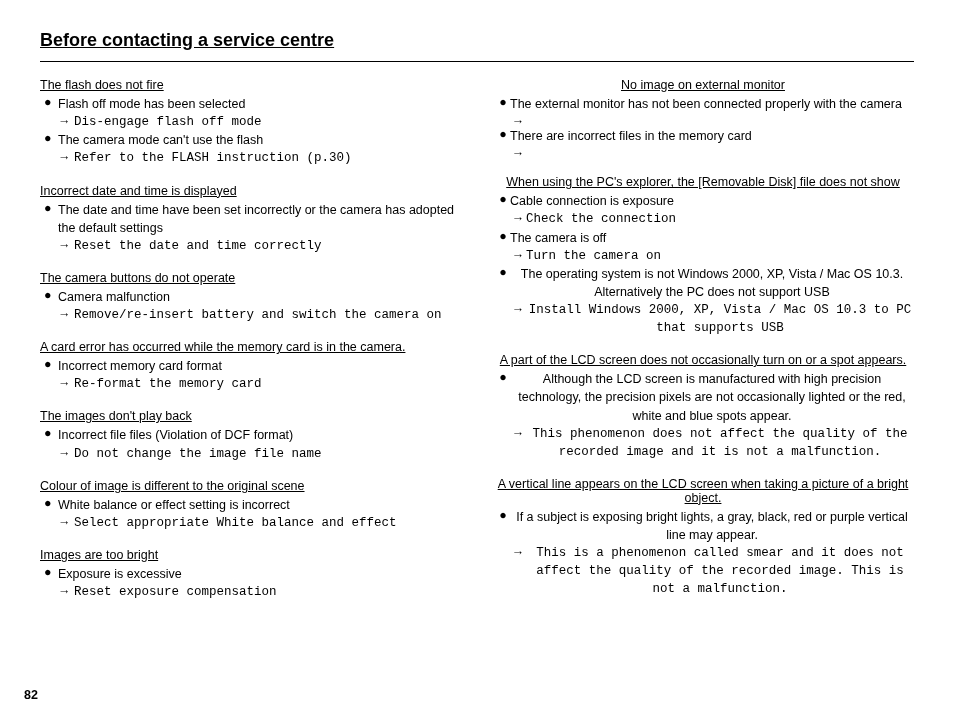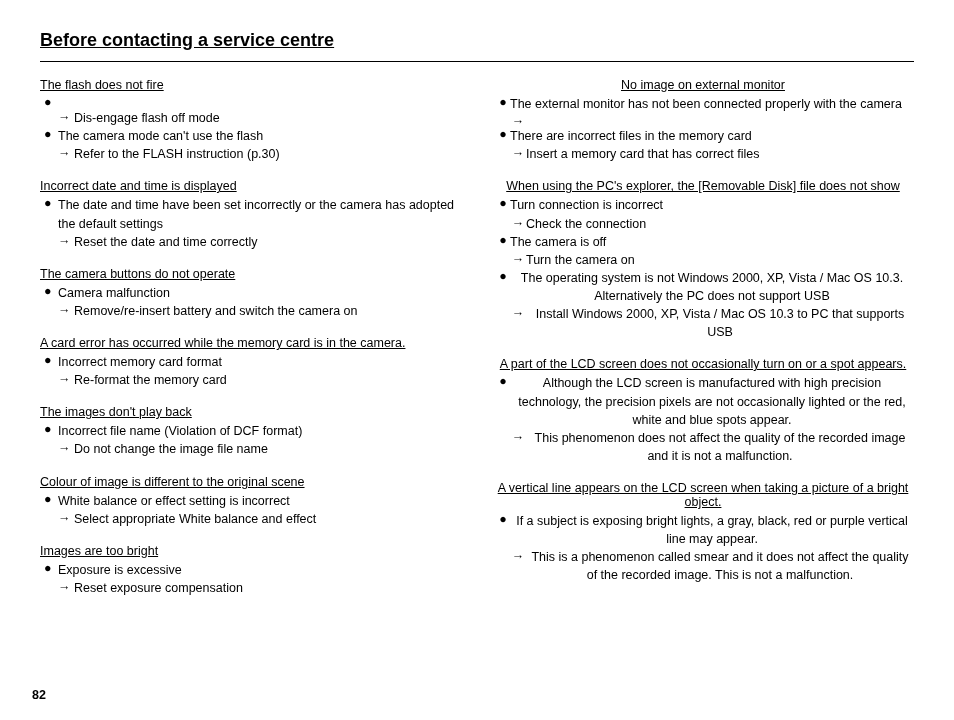--- a/index.html
+++ b/index.html
@@ -67,42 +67,44 @@
       align-items: flex-start;
       margin-left: 18px;
     }
     .arrow {
       min-width: 16px;
       font-size: 12.5px;
     }
     .arrow-text {
       font-size: 12.5px;
       line-height: 1.45;
+      font-family: Liberation Mono, monospace;
     }
     .page-number {
       position: absolute;
       bottom: 18px;
-      left: 32px;
+      left: 24px;
       font-size: 12.5px;
       font-weight: bold;
     }
   </style>
 </head>
 <body>
 
 <div class="page-title">Before contacting a service centre</div>
 <hr class="title-rule">
 
 <div class="columns">
   <div class="col-left">
 
     <div class="section">
       <div class="section-title">The flash does not fire</div>
       <div class="bullet-item">
         <span class="bullet">●</span>
+        <span class="item-text">Flash off mode has been selected</span>
       </div>
       <div class="arrow-item">
         <span class="arrow">→</span>
         <span class="arrow-text">Dis-engage flash off mode</span>
       </div>
       <div class="bullet-item">
         <span class="bullet">●</span>
         <span class="item-text">The camera mode can't use the flash</span>
       </div>
       <div class="arrow-item">
@@ -144,21 +146,21 @@
       <div class="arrow-item">
         <span class="arrow">→</span>
         <span class="arrow-text">Re-format the memory card</span>
       </div>
     </div>
 
     <div class="section">
       <div class="section-title">The images don't play back</div>
       <div class="bullet-item">
         <span class="bullet">●</span>
-        <span class="item-text">Incorrect file name (Violation of DCF format)</span>
+        <span class="item-text">Incorrect file files (Violation of DCF format)</span>
       </div>
       <div class="arrow-item">
         <span class="arrow">→</span>
         <span class="arrow-text">Do not change the image file name</span>
       </div>
     </div>
 
     <div class="section">
       <div class="section-title">Colour of image is different to the original scene</div>
       <div class="bullet-item">
@@ -195,29 +197,28 @@
       </div>
       <div class="arrow-item">
         <span class="arrow">→</span>
       </div>
       <div class="bullet-item">
         <span class="bullet">●</span>
         <span class="item-text">There are incorrect files in the memory card</span>
       </div>
       <div class="arrow-item">
         <span class="arrow">→</span>
-        <span class="arrow-text">Insert a memory card that has correct files</span>
       </div>
     </div>
 
     <div class="section">
       <div class="section-title">When using the PC's explorer, the [Removable Disk] file does not show</div>
       <div class="bullet-item">
         <span class="bullet">●</span>
-        <span class="item-text">Turn connection is incorrect</span>
+        <span class="item-text">Cable connection is exposure</span>
       </div>
       <div class="arrow-item">
         <span class="arrow">→</span>
         <span class="arrow-text">Check the connection</span>
       </div>
       <div class="bullet-item">
         <span class="bullet">●</span>
         <span class="item-text">The camera is off</span>
       </div>
       <div class="arrow-item">

